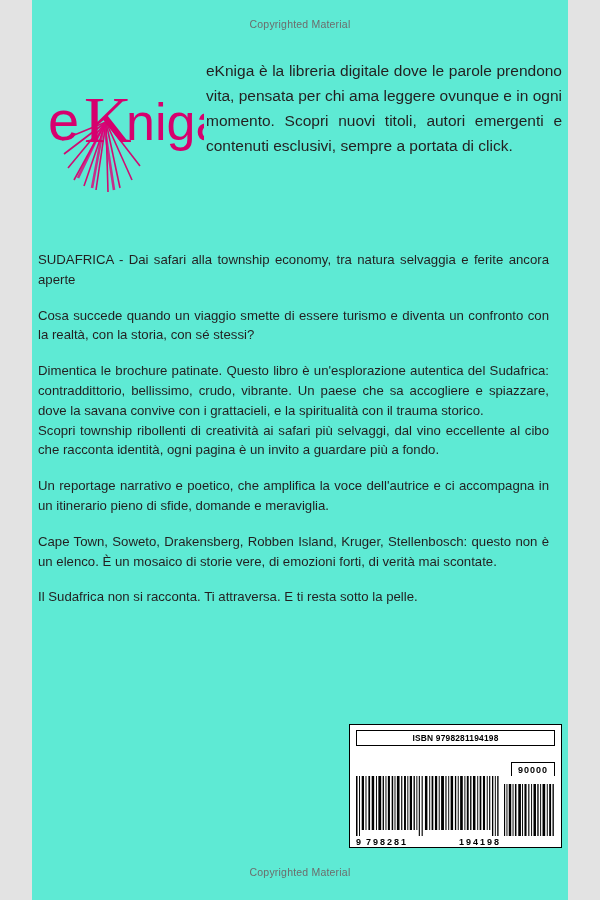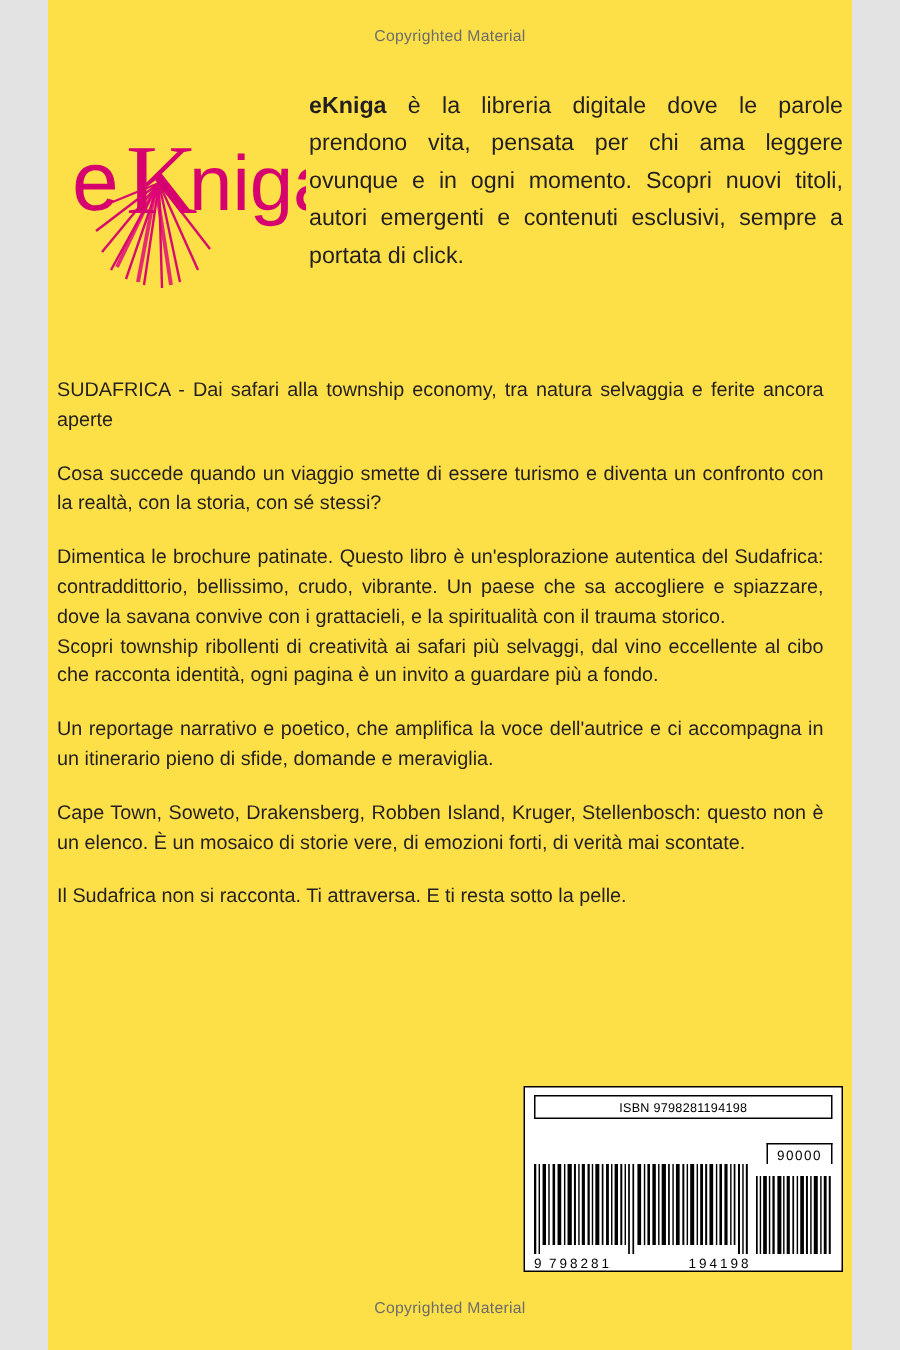--- a/index.html
+++ b/index.html
@@ -12,21 +12,21 @@
     height: 900px;
     background: #ffffff;
     font-family: "Liberation Sans", sans-serif;
     position: relative;
     overflow: hidden;
   }
 
   .page {
     position: absolute;
     inset: 0;
-    background: #fde047;
+    background: #5eead4;
   }
 
   
   .copyright {
     position: absolute;
     left: 0;
     width: 100%;
     text-align: center;
     font-size: 10.5px;
     color: #6c6c6c;
@@ -67,21 +67,21 @@
 
   .intro {
     flex: 1;
     font-size: 15.5px;
     line-height: 1.62;
     color: #231f20;
     text-align: justify;
     padding-top: 6px;
   }
   .intro .brand {
-    font-weight: bold;
+    font-weight: normal;
   }
 
   
   .body-copy {
     position: absolute;
     left: 38px;
     top: 250px;
     width: 527px;
     color: #231f20;
     font-size: 13.2px;
@@ -98,20 +98,21 @@
   
   .barcode-block {
     position: absolute;
     right: 38px;
     bottom: 52px;
     width: 213px;
     height: 124px;
     background: #ffffff;
     border: 1px solid #000000;
     padding: 5px 6px 4px 6px;
+    font-weight: bold;
   }
   .isbn-box {
     border: 1px solid #000000;
     font-size: 8.4px;
     text-align: center;
     padding: 2px 0 2px 0;
     letter-spacing: 0.2px;
     font-family: "Liberation Sans", sans-serif;
   }
   .price-row {

